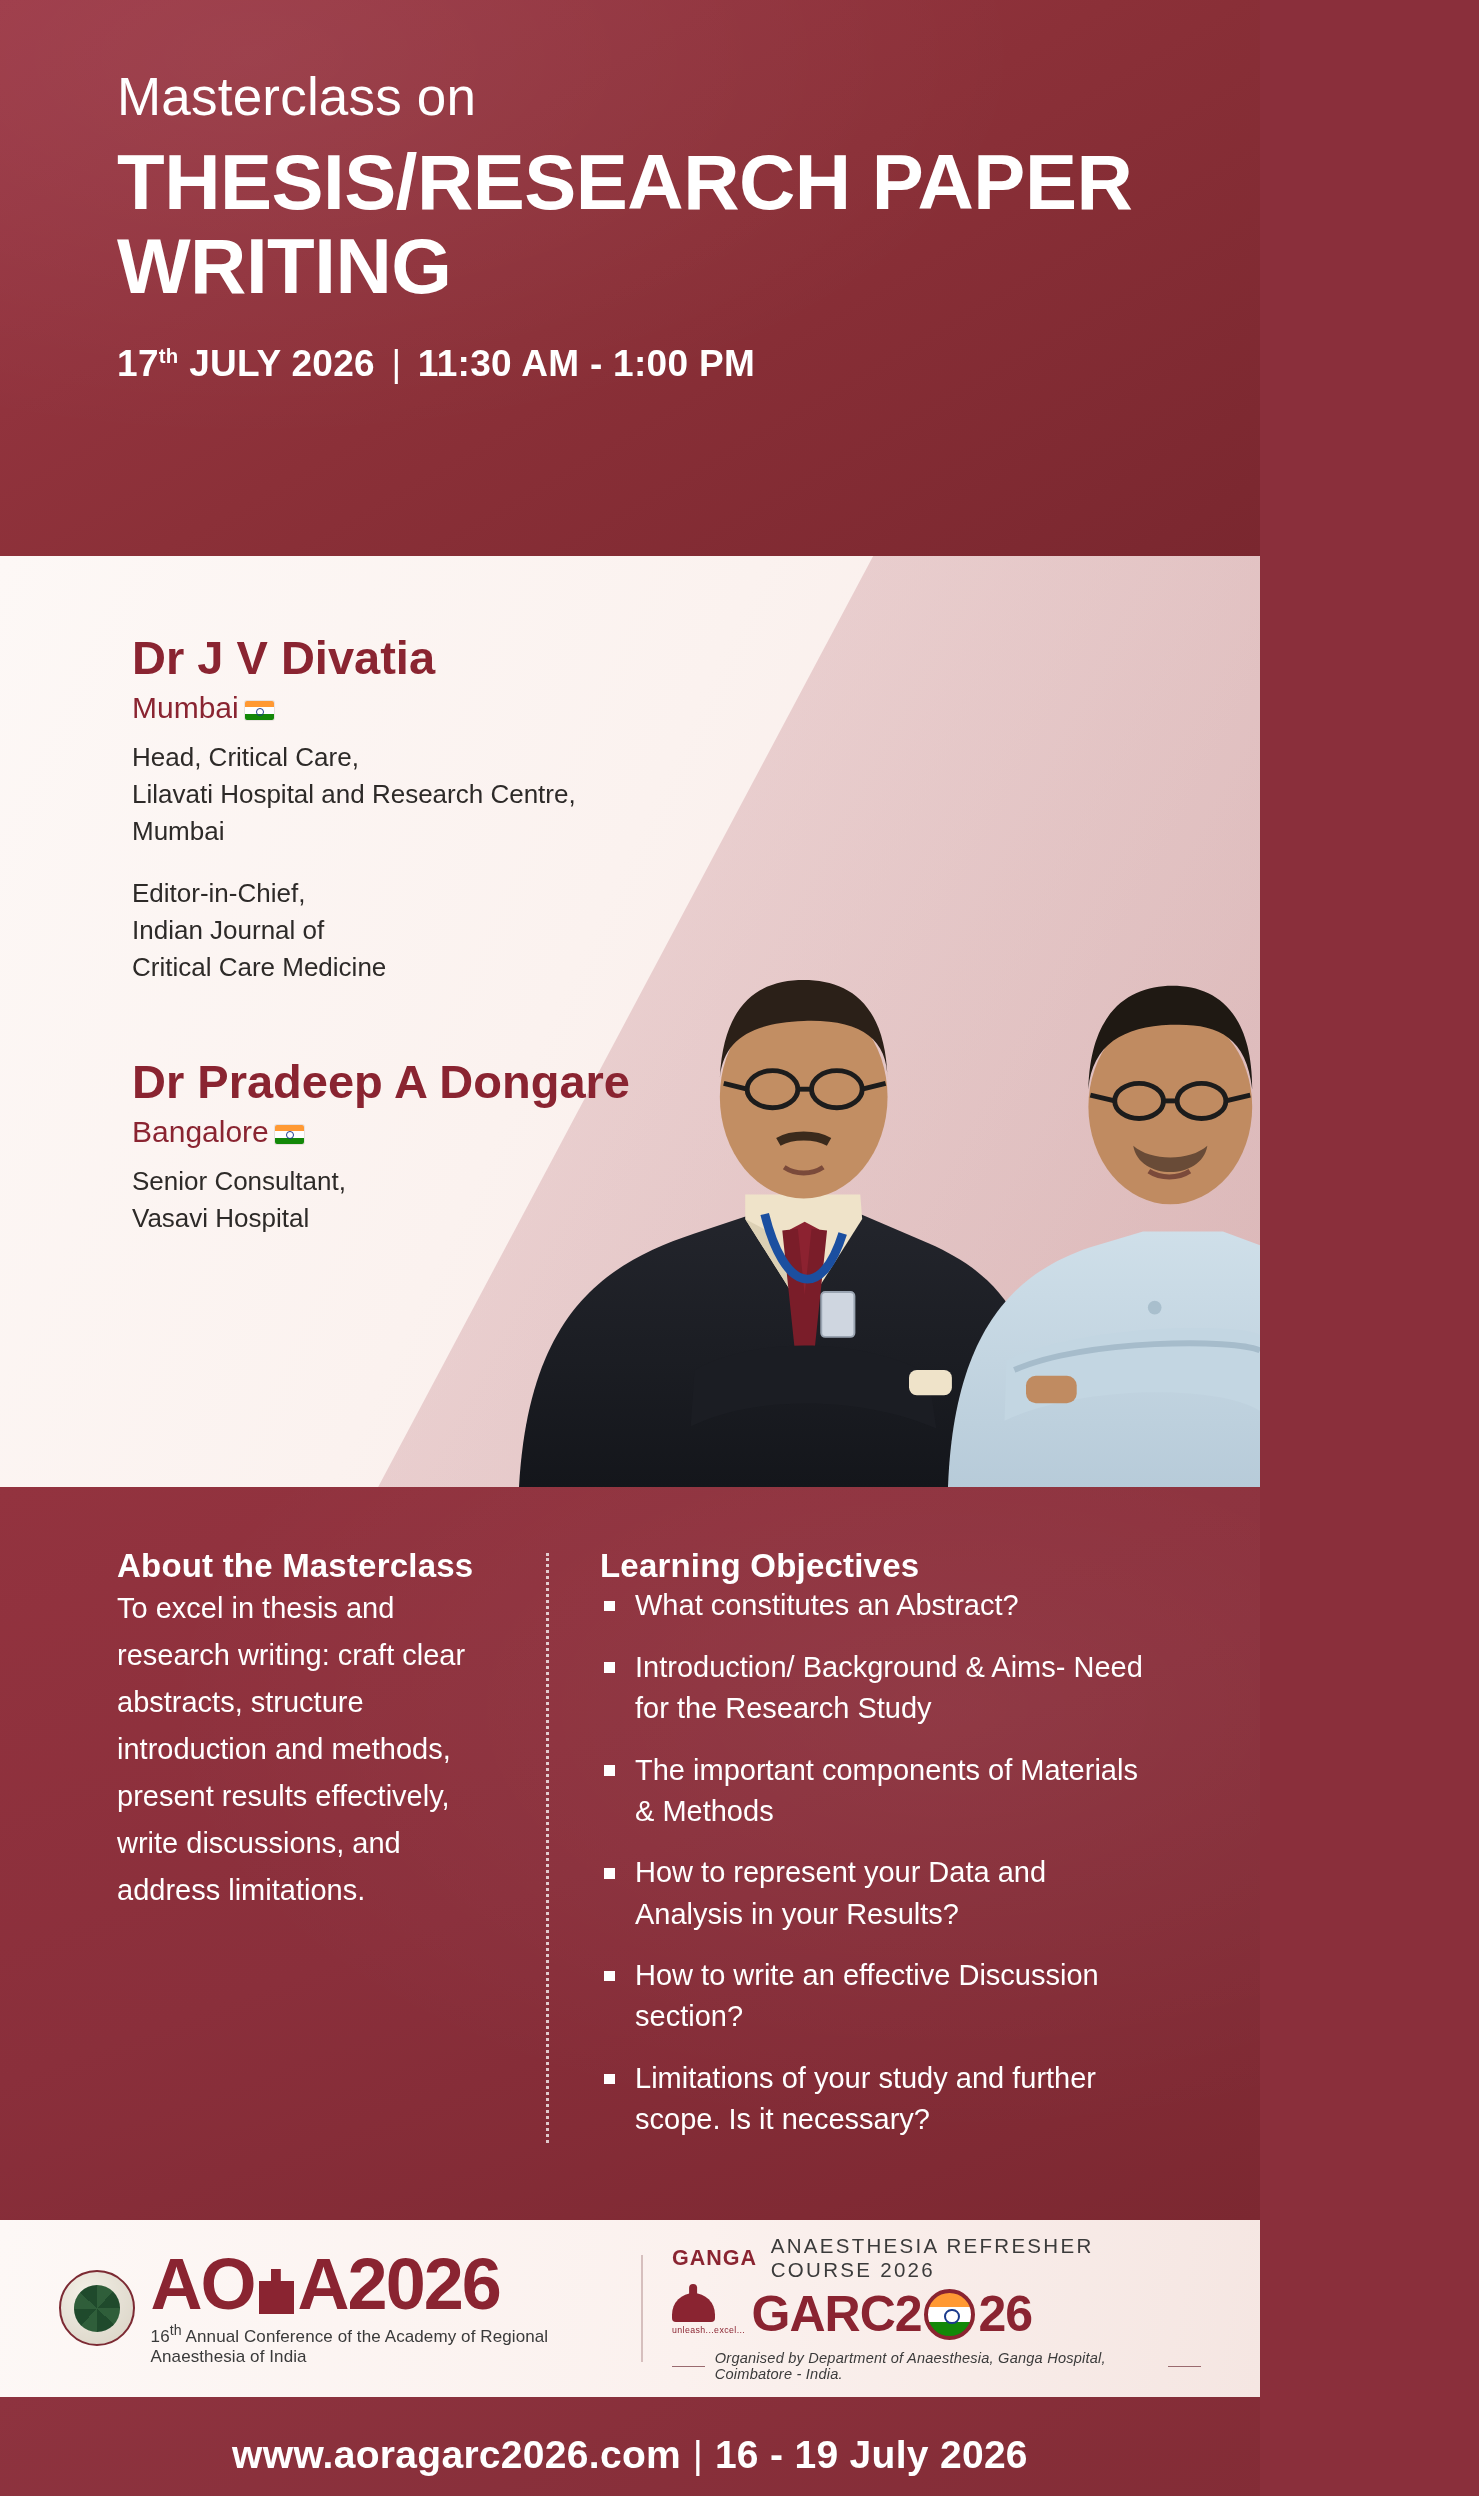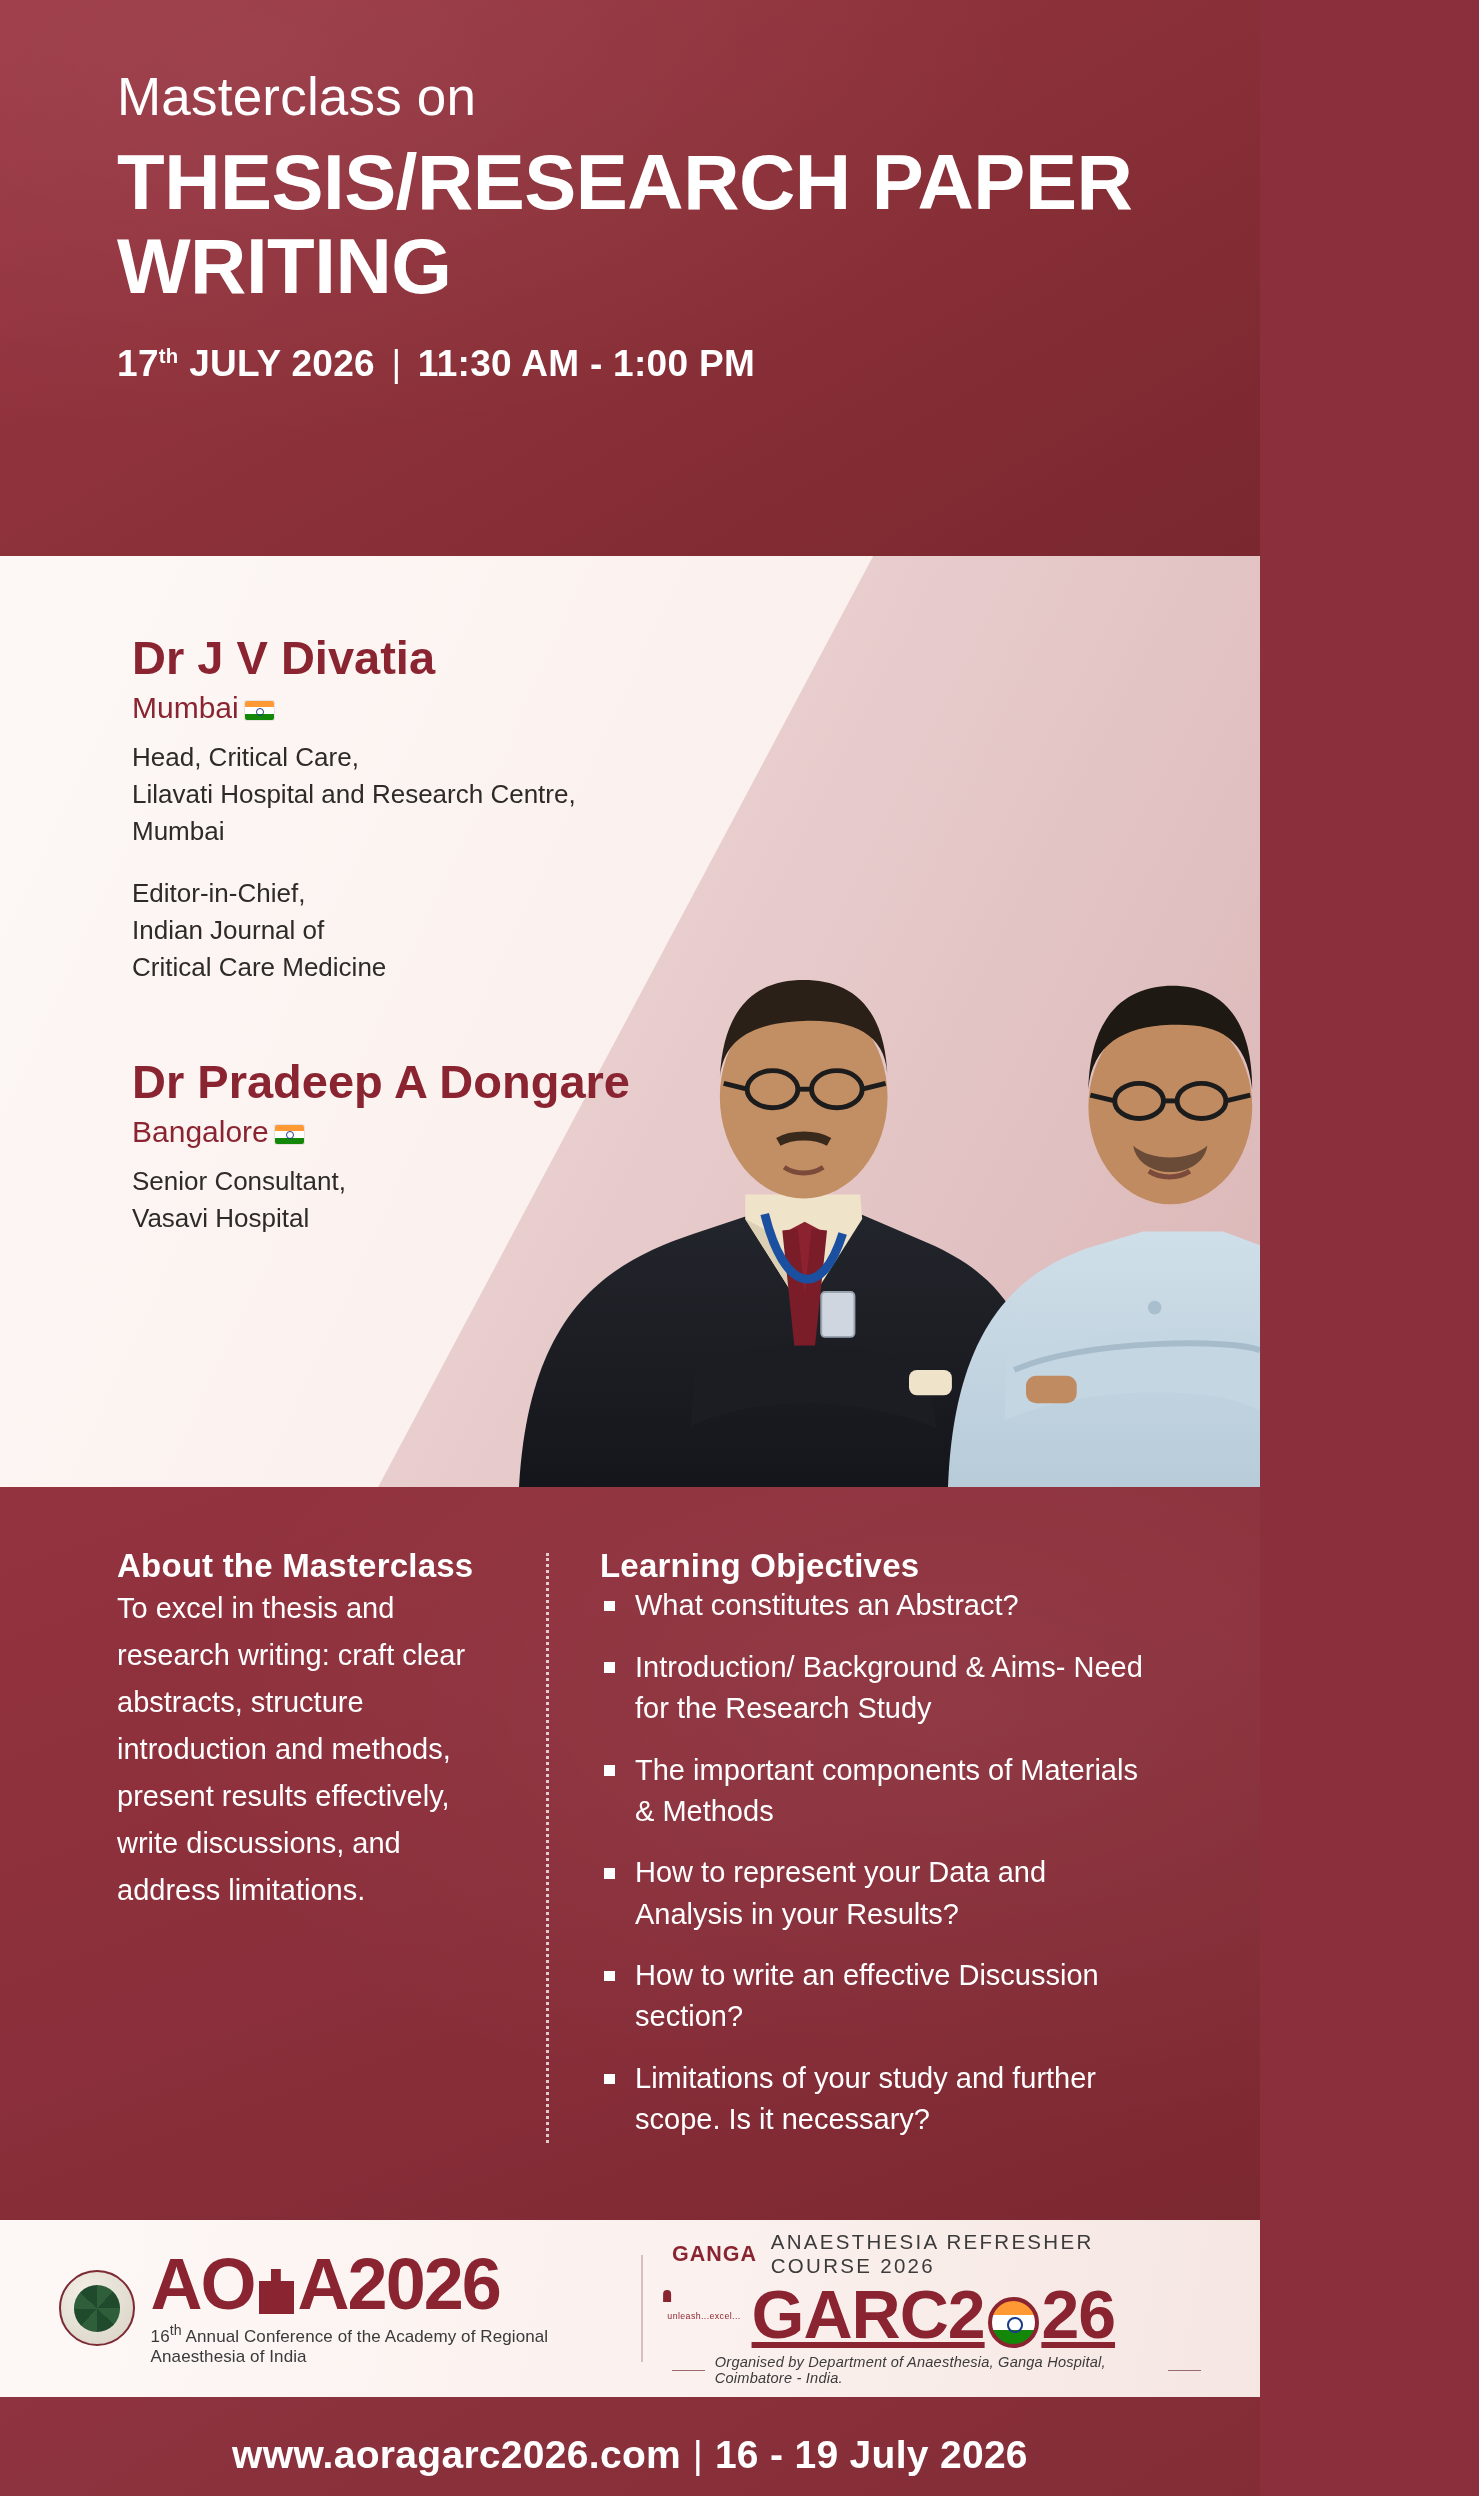--- a/index.html
+++ b/index.html
@@ -240,36 +240,36 @@
   }
   .ganga-word {
     font-size: 21.5px; font-weight: 700; color: #8a2431; letter-spacing: 1px;
   }
   .garc-course {
     font-size: 20.5px; color: #3b3b3b; letter-spacing: 2.3px; font-weight: 400;
   }
   .garc-mid { display: flex; align-items: center; gap: 15.6px; }
   .ganga-mark {
     width: 64px; height: 60px; flex: none;
-    display: flex; align-items: center; justify-content: center;
+    display: flex; flex-direction: column; justify-content: center;
   }
   .ganga-dome {
     width: 43px; height: 29px;
     background: #8a2431;
     border-radius: 21.5px 21.5px 3.9px 3.9px;
     position: relative;
   }
   .ganga-dome::before {
     content:""; position:absolute; left:50%; top:-9.8px; transform:translateX(-50%);
     width: 7.8px; height: 11.7px; background:#8a2431; border-radius: 3.9px 3.9px 0 0;
   }
   .ganga-tag { font-size: 8.8px; color: #8a2431; margin-top: 2.9px; letter-spacing: 0.4px; }
   .garc-word {
-    font-size: 68px; font-weight: 700; color: #8a2431; letter-spacing: -1px;
-    display: flex; align-items: flex-end; line-height: 1; text-decoration: underline;
+    font-size: 50px; font-weight: 700; color: #8a2431; letter-spacing: -1px;
+    display: flex; align-items: flex-start; line-height: 1;
   }
   .garc-zero {
     display: inline-block;
     width: 51px; height: 51px; border-radius: 50%;
     margin: 0 2.9px;
     background: linear-gradient(to bottom, #ff9933 0 33.3%, #ffffff 33.3% 66.6%, #138808 66.6% 100%);
     border: 4.9px solid #8a2431;
     position: relative;
   }
   .garc-zero::after {

